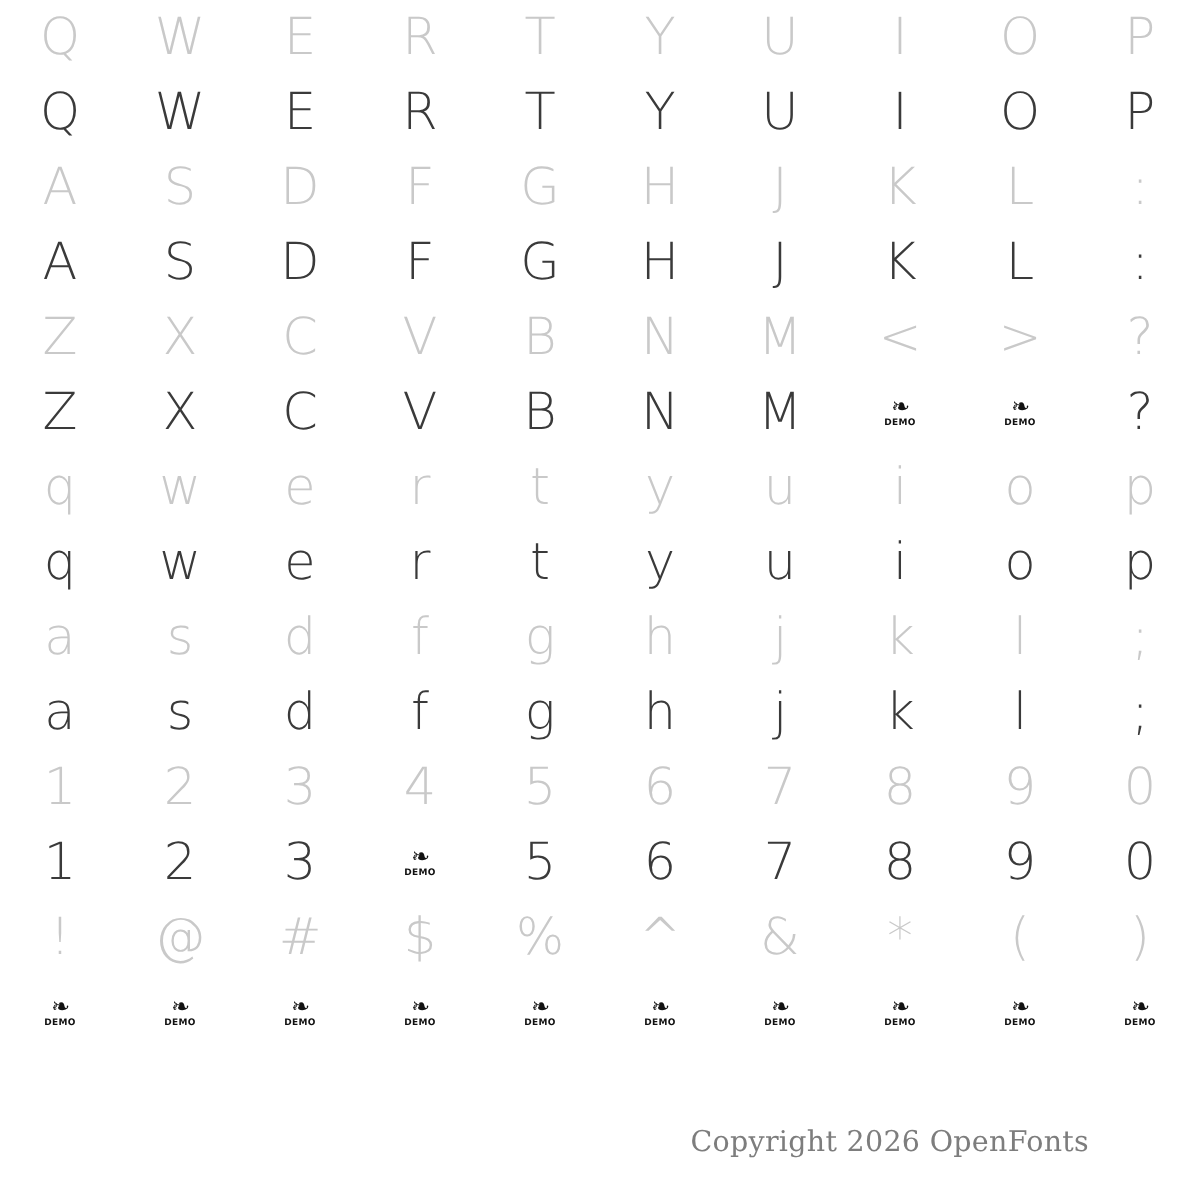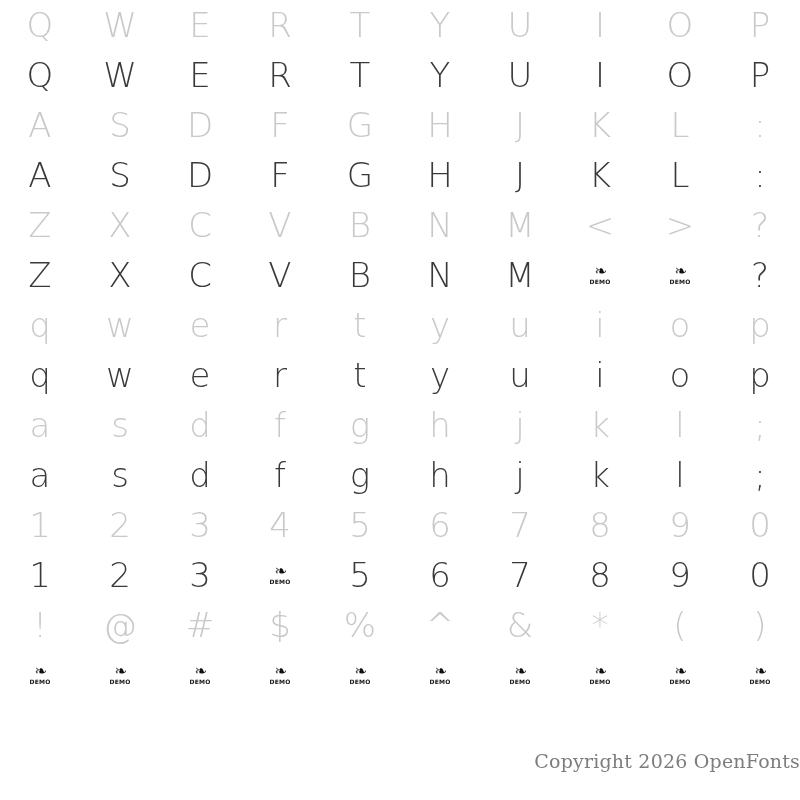--- a/index.html
+++ b/index.html
@@ -77,20 +77,21 @@
     letter-spacing: 0.2px;
     line-height: 1;
     margin-top: 1px;
   }
   #footer {
     position: absolute;
     left: 0;
     bottom: 28px;
     width: 800px;
     text-align: right;
+    padding-right: 74px;
     box-sizing: border-box;
   }
   #footer .copy {
     font-family: "DejaVu Serif", serif;
     font-size: 19px;
     color: #7d7d7d;
     letter-spacing: 0.2px;
   }
 </style>
 </head>

